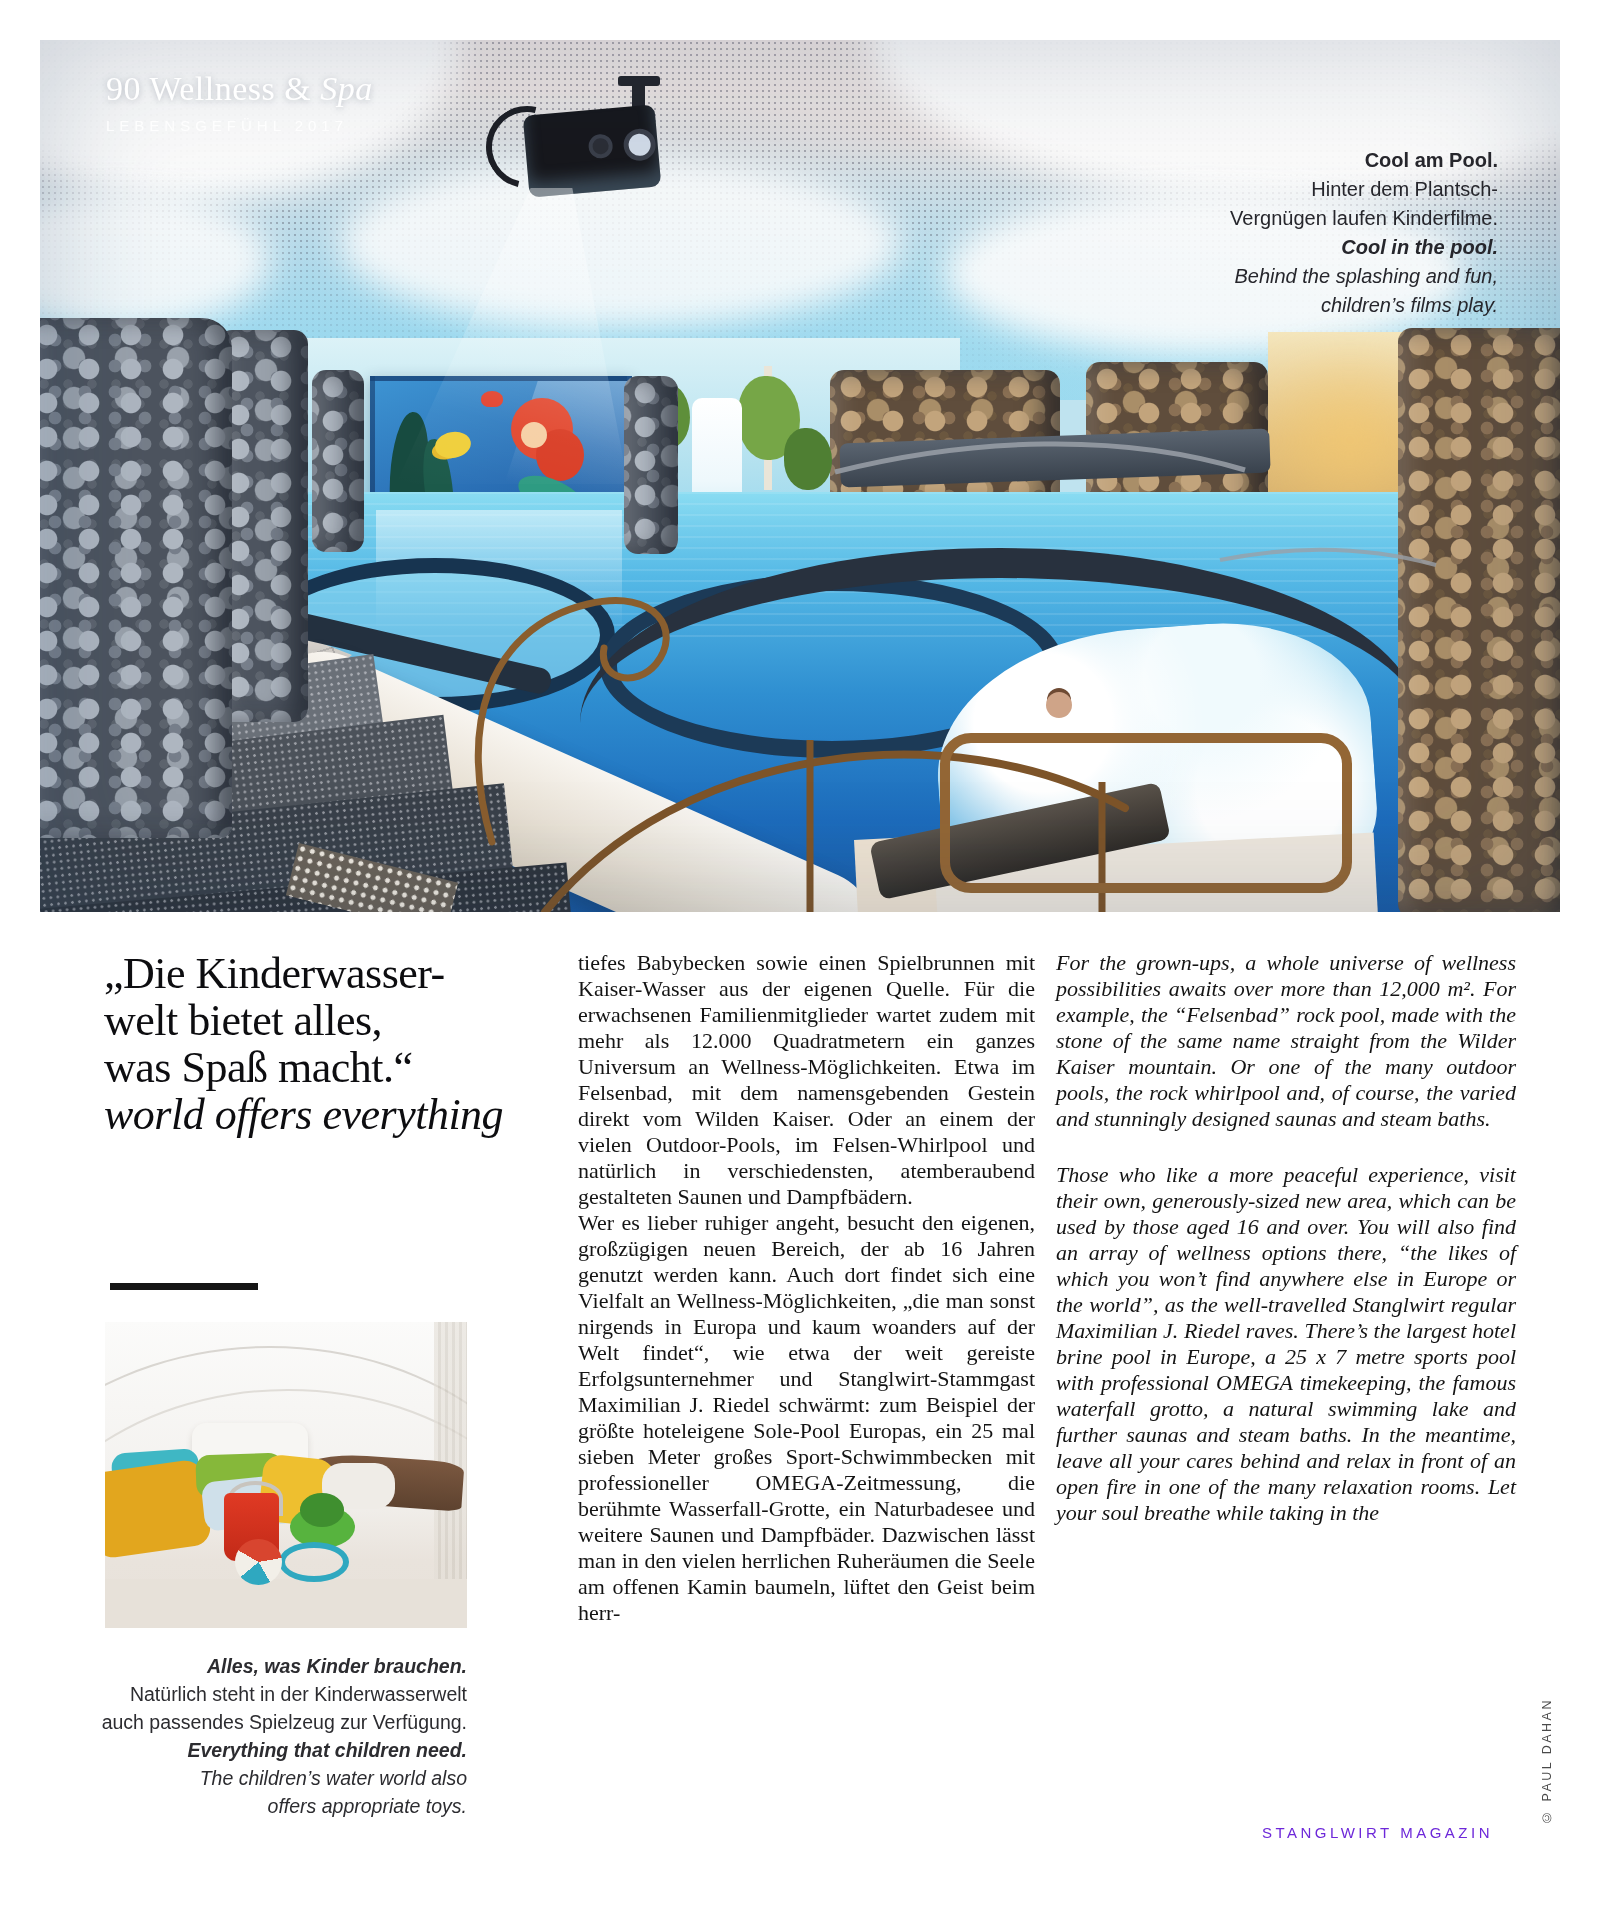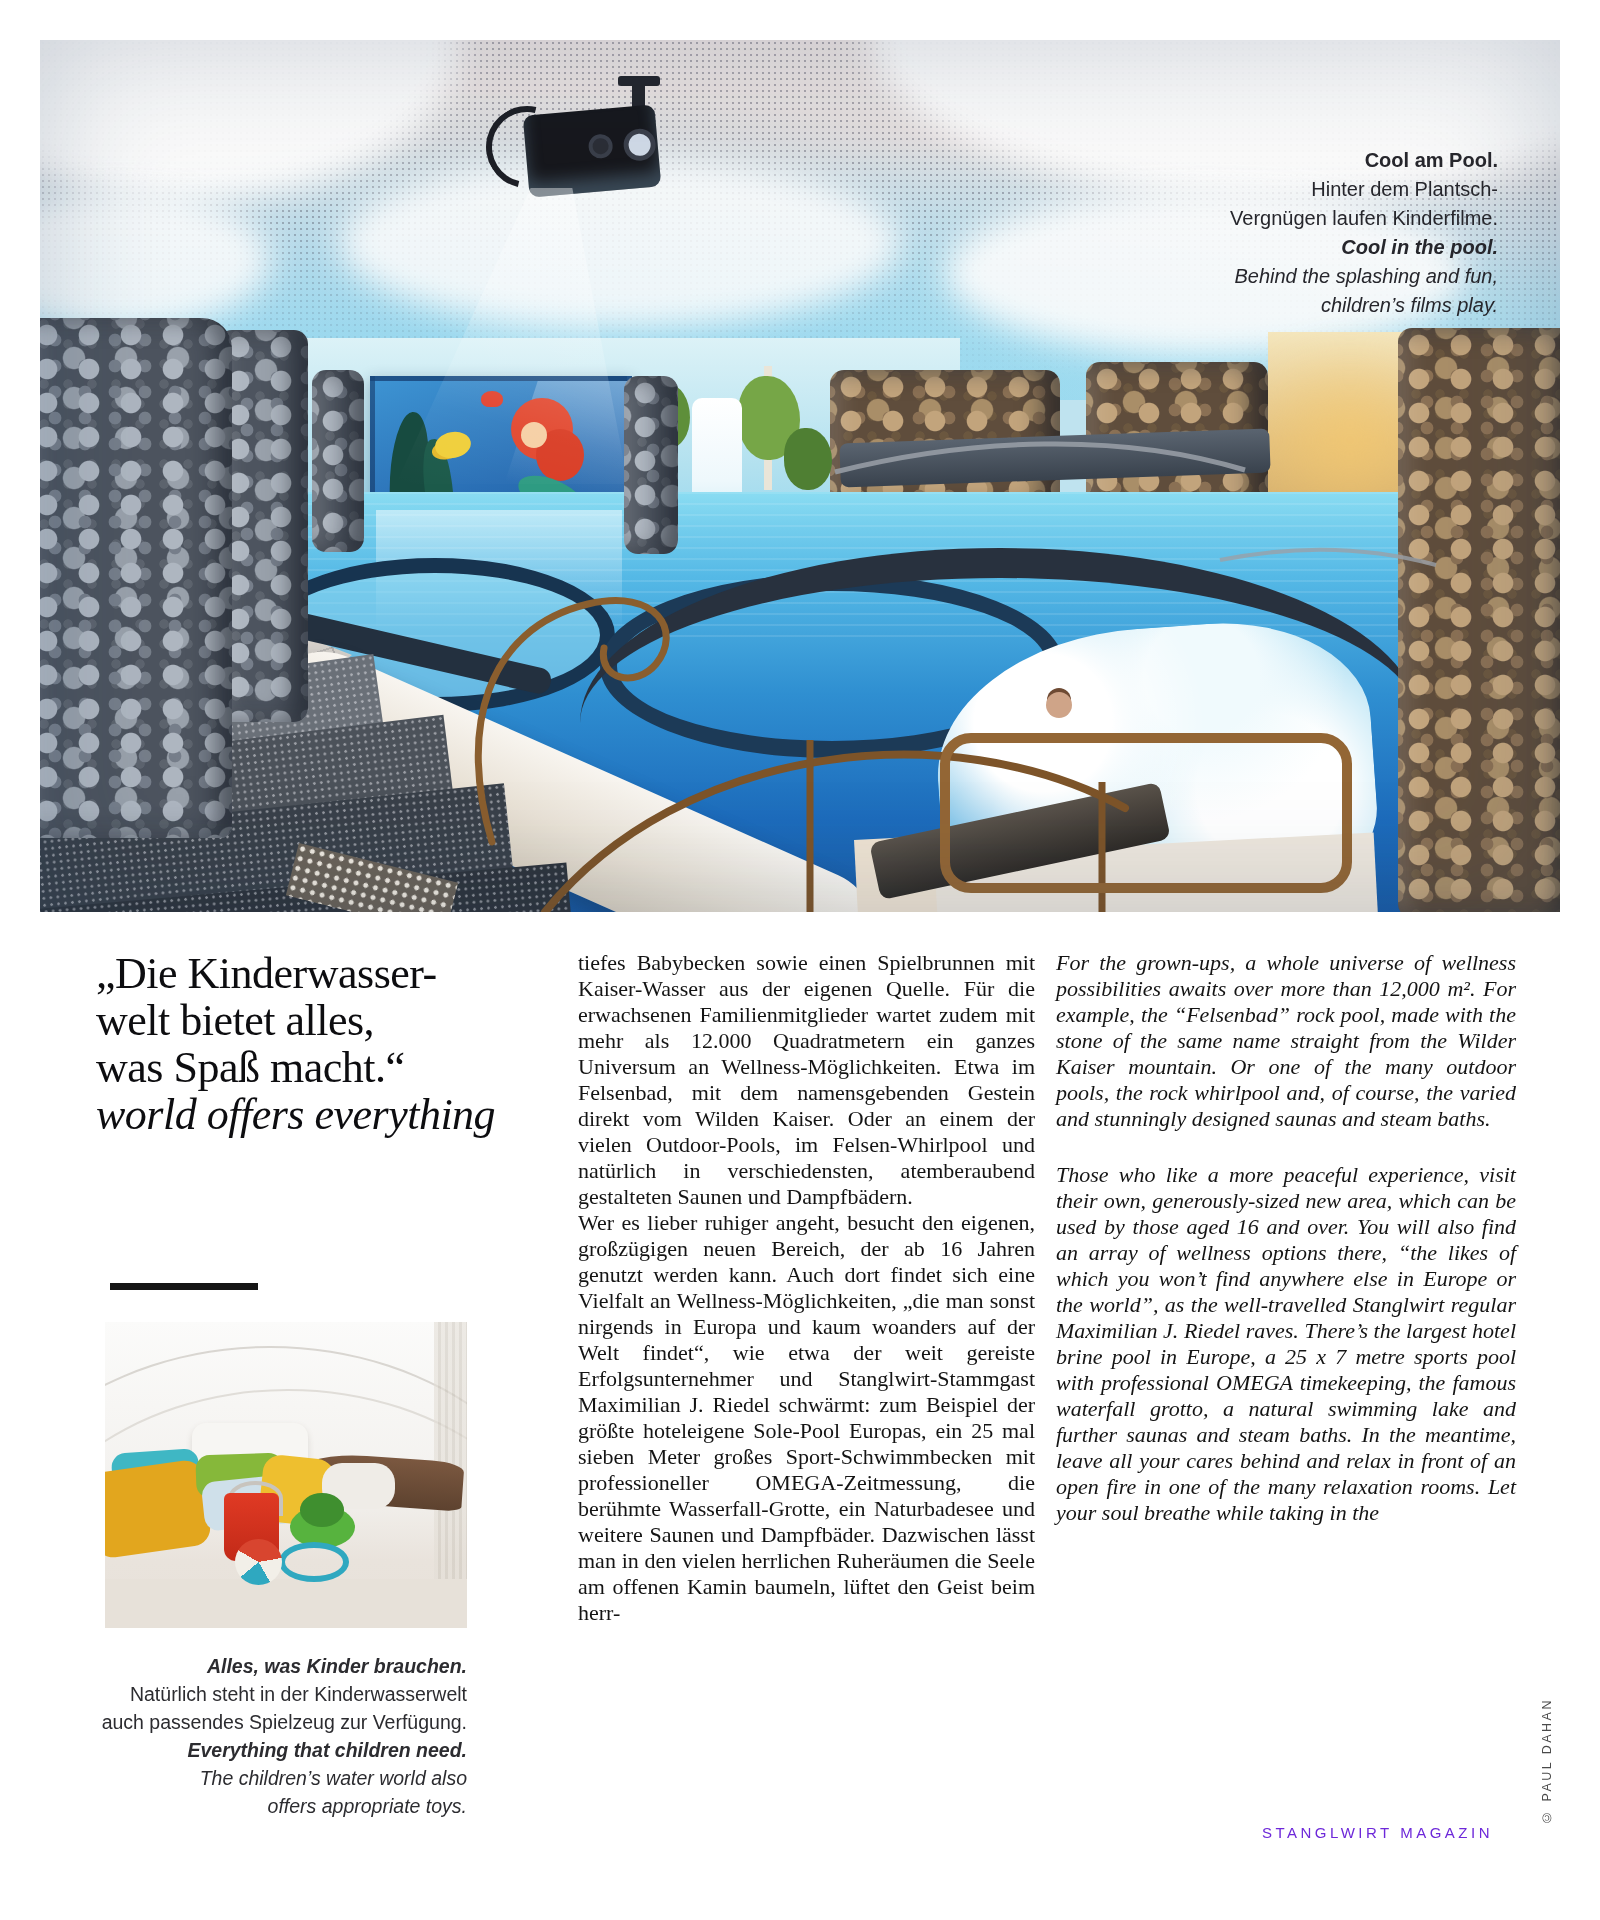--- a/index.html
+++ b/index.html
@@ -122,21 +122,21 @@
   .ph-title{font-size:34px;letter-spacing:.5px;text-shadow:0 1px 6px rgba(80,90,110,.35);white-space:nowrap;}
   .ph-title em{font-style:italic;}
   .ph-issue{font-family:"Liberation Sans",sans-serif;font-size:15px;letter-spacing:5px;margin-top:9px;opacity:.92;white-space:nowrap;}
   .ph-caption{right:62px;top:106px;text-align:right;font-family:"Liberation Sans",sans-serif;
     font-size:20px;line-height:29px;color:#26262c;}
   .ph-caption div{white-space:nowrap;}
   .b{font-weight:bold;} .i{font-style:italic;} .bi{font-weight:bold;font-style:italic;}
 
   
   .pullquote{left:96px;top:950px;width:420px;font-size:44px;line-height:47px;color:#0d0d10;letter-spacing:-.5px;}
-  .pullquote div{white-space:nowrap;}
+  .pullquote div{white-space:nowrap;margin-left:8px;}
   .pq-en{font-style:italic;}
   .rule{left:110px;top:1283px;width:148px;height:7px;background:#151515;}
   .col{font-size:22px;line-height:26px;text-align:justify;color:#141414;font-family:Liberation Serif, serif;}
   .col-de{left:578px;top:950px;width:457px;}
   .col-de p{margin:0;}
   .col-en{left:1056px;top:950px;width:460px;font-style:italic;}
   .col-en p{margin:0 0 30px 0;}
 
   
   .toyphoto{left:105px;top:1322px;width:362px;height:306px;overflow:hidden;
@@ -254,20 +254,24 @@
       <path d="M 452 802 C 418 690 446 588 548 564 C 618 548 642 592 616 624 C 596 648 558 640 564 608" fill="none" stroke="#8a5e2e" stroke-width="7" stroke-linecap="round"></path>
       <path d="M 505 872 C 640 705 910 672 1085 768" fill="none" stroke="#7d5429" stroke-width="8" stroke-linecap="round"></path>
       <path d="M 770 700 L 770 876" stroke="#7d5429" stroke-width="7"></path>
       <path d="M 1062 742 L 1062 872" stroke="#7d5429" stroke-width="7"></path>
       <rect x="905" y="698" width="402" height="150" rx="26" fill="none" stroke="#936635" stroke-width="10"></rect>
       <path d="M 795 432 C 930 398 1080 392 1205 430" fill="none" stroke="#9aa0a8" stroke-width="5" opacity="0.85"></path>
       <path d="M 1180 520 C 1260 504 1330 507 1396 525" fill="none" stroke="#9aa0a8" stroke-width="4" opacity="0.8"></path>
     </svg>
     <div class="abs vignette"></div>
 
+    <div class="abs ph-header">
+      <div class="ph-title"><span>90</span> <span>Wellness &amp; </span><em>Spa</em></div>
+      <div class="ph-issue">LEBENSGEFÜHL 2017</div>
+    </div>
 
     <div class="abs ph-caption">
       <div class="b">Cool am Pool.</div>
       <div>Hinter dem Plantsch-</div>
       <div>Vergnügen laufen Kinderfilme.</div>
       <div class="bi">Cool in the pool.</div>
       <div class="i">Behind the splashing and fun,</div>
       <div class="i">children’s films play.</div>
     </div>
   </div>

